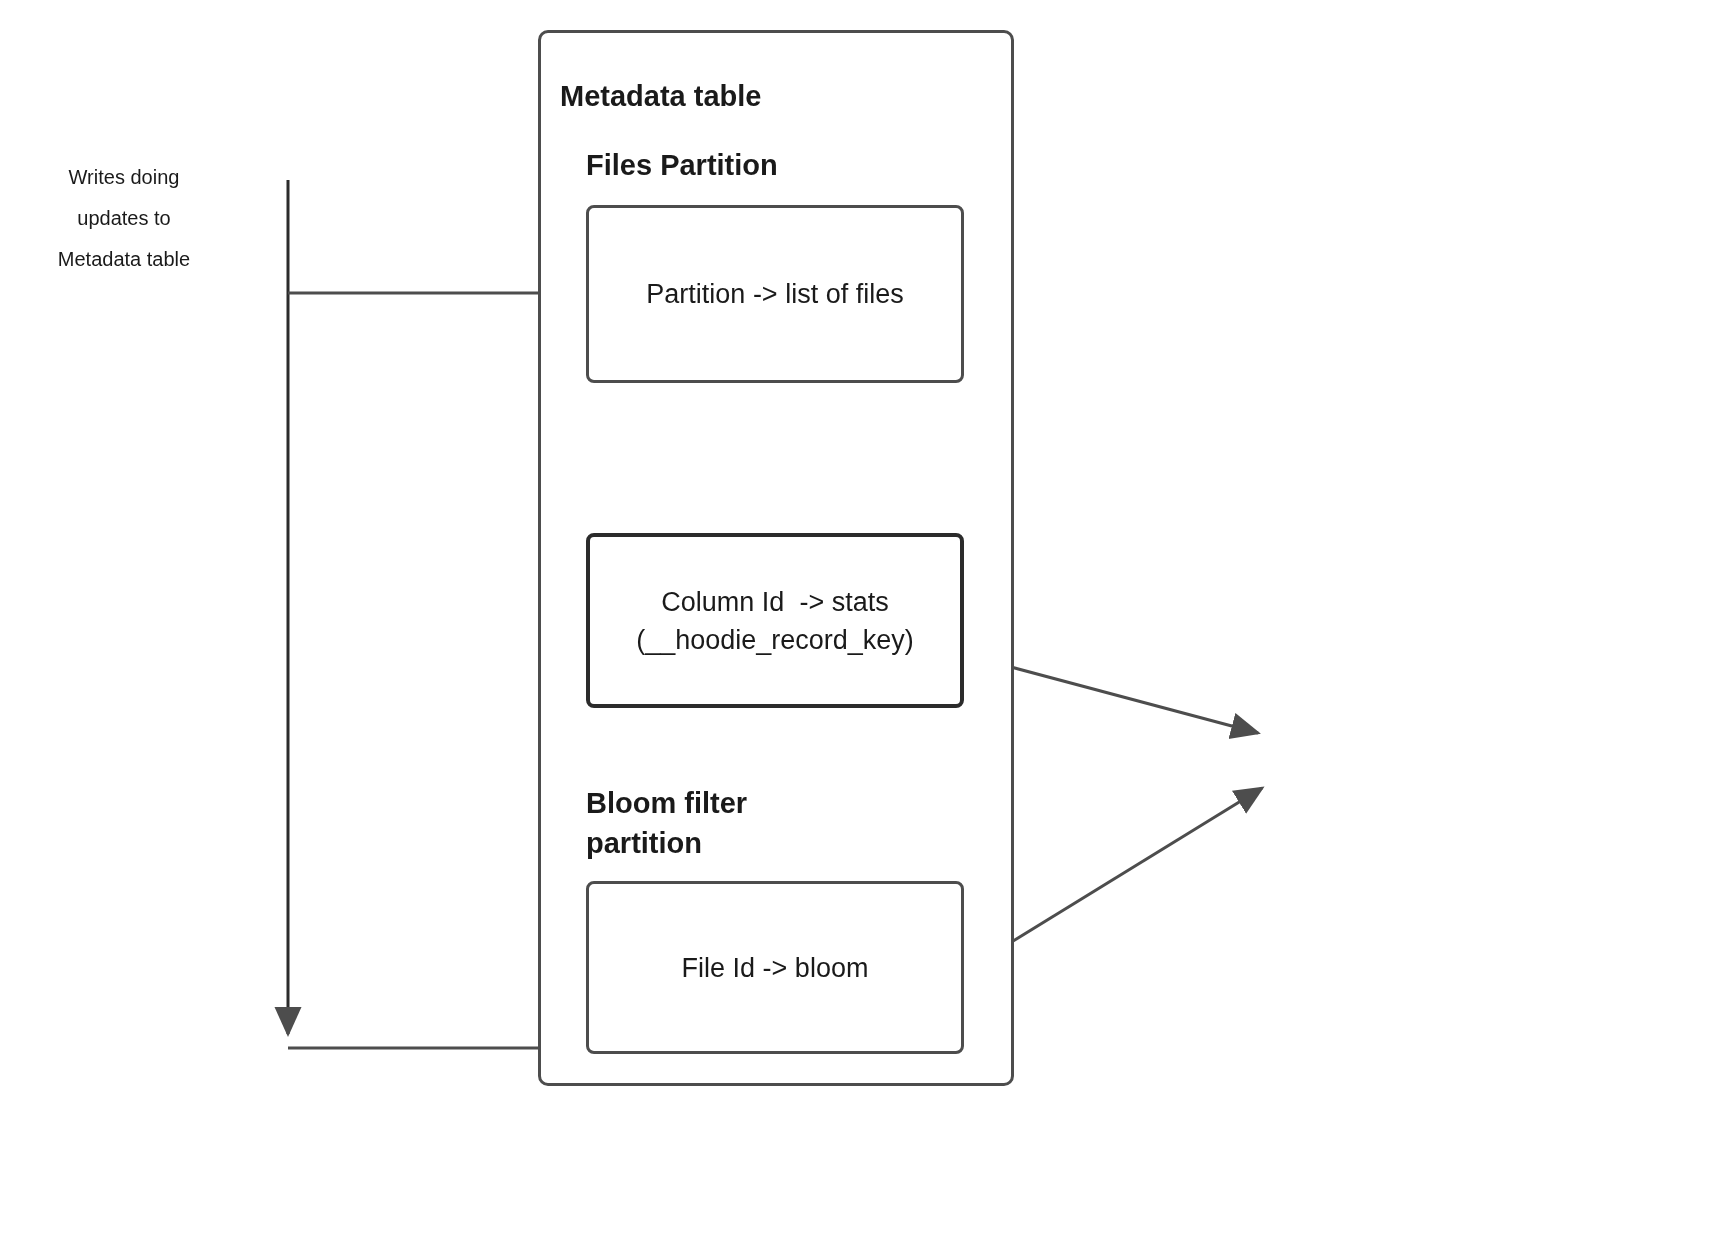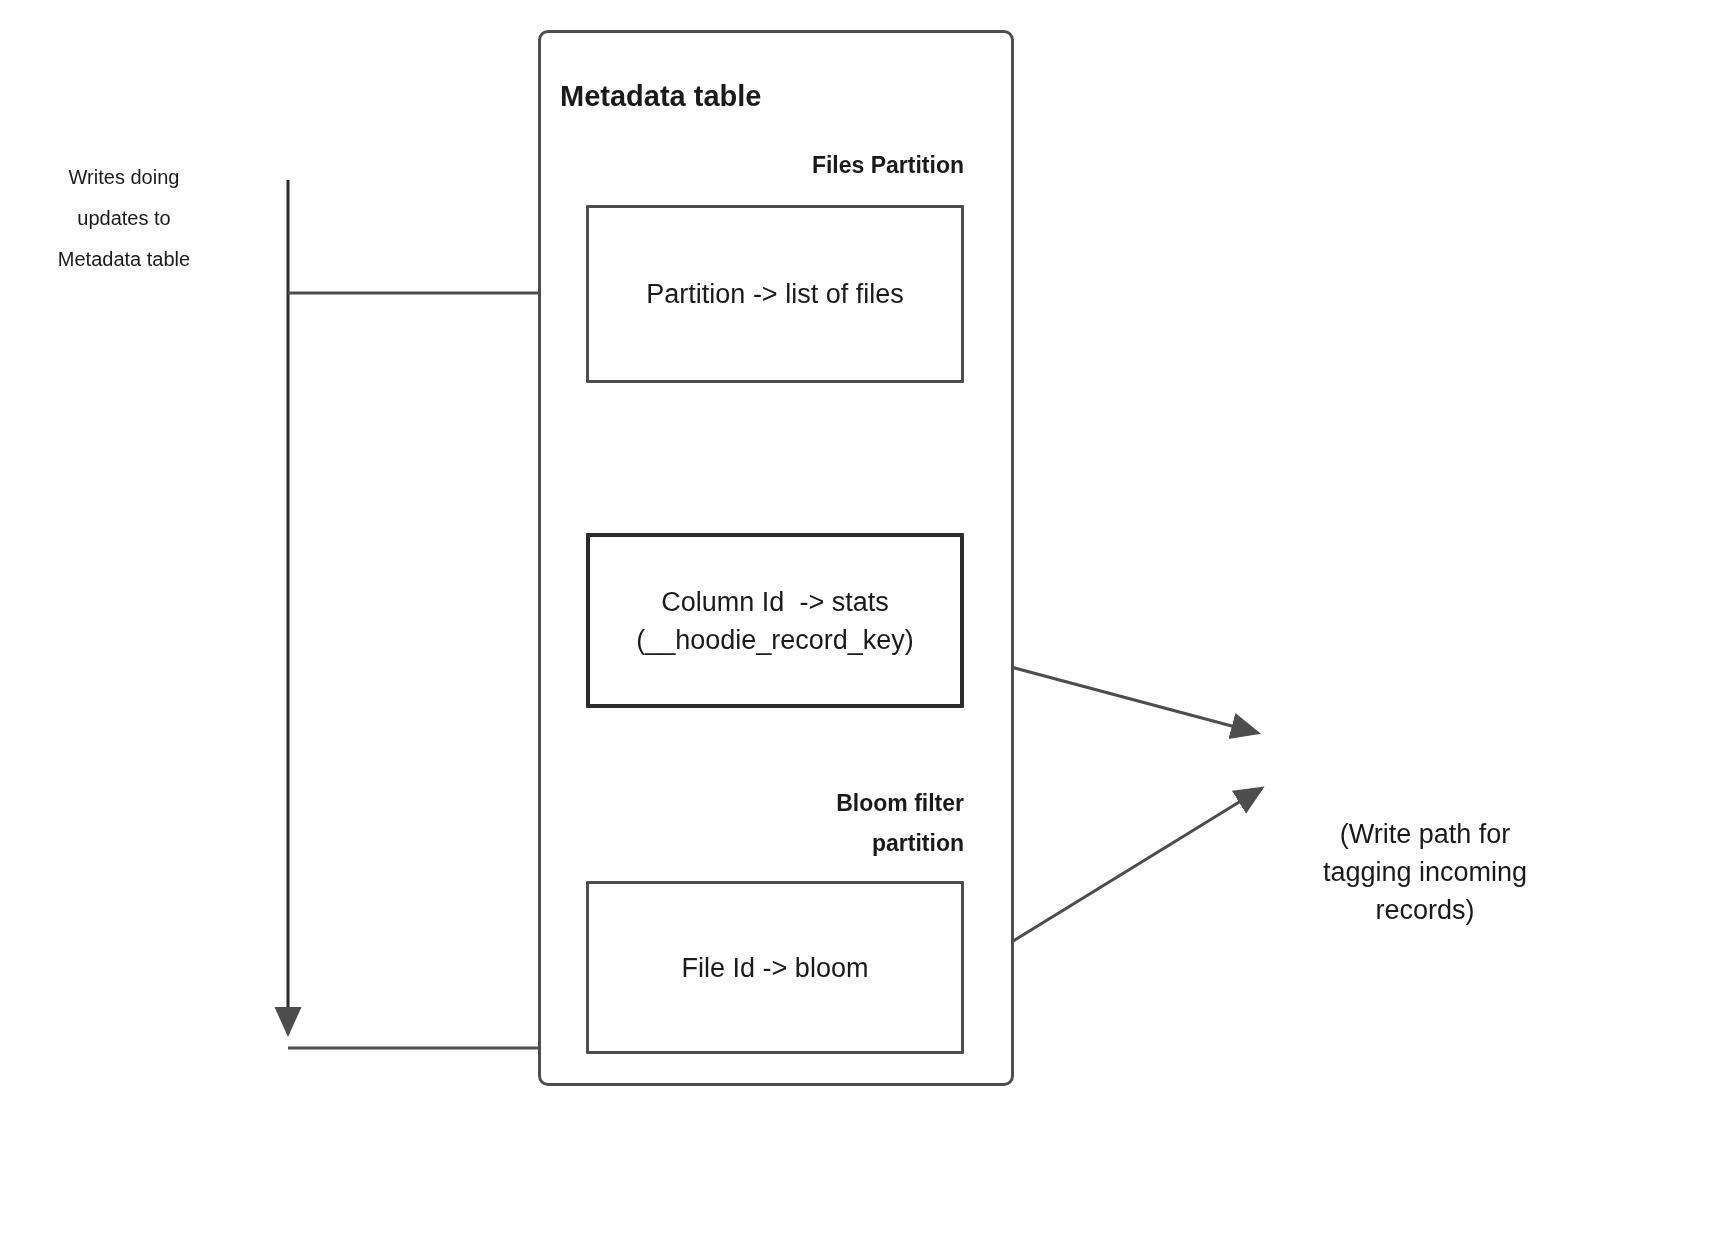--- a/index.html
+++ b/index.html
@@ -34,21 +34,21 @@
   .outer-container {
     left: 538px;
     top: 30px;
     width: 476px;
     height: 1056px;
     border: 3px solid #4d4d4d;
     border-radius: 10px;
   }
   .inner-box {
     border: 3px solid #4d4d4d;
-    border-radius: 1px;
+    border-radius: 8px;
     display: flex;
     flex-direction: column;
     align-items: center;
     justify-content: center;
     text-align: center;
   }
   .inner-box.emphasis {
     border: 4px solid #2b2b2b;
   }
   .files-box {
@@ -71,25 +71,25 @@
     text-align: right;
   }
   .body-text {
     font-size: 27px;
     line-height: 38px;
     color: #1a1a1a;
     white-space: pre;
   }
   .section-title {
     position: absolute;
-    font-size: 23px;
+    font-size: 29px;
     font-weight: bold;
     line-height: 40px;
     color: #1a1a1a;
-    text-align: right;
+    text-align: left;
     white-space: pre-line;
   }
   .container-title {
     position: absolute;
     left: 560px;
     top: 80px;
     font-size: 29px;
     font-weight: bold;
     color: #1a1a1a;
   }
@@ -184,17 +184,14 @@
     <span class="body-text">Column Id  -&gt; stats
 (__hoodie_record_key)</span>
   </div>
 
   <div class="section-title bloom-title">Bloom filter
 partition</div>
   <div class="box inner-box bloom-box">
     <span class="body-text">File Id -&gt; bloom</span>
   </div>
 
-  <div class="index-sub">(Write path for
-tagging incoming
-records)</div>
 
 </div>
 
 </body></html>

